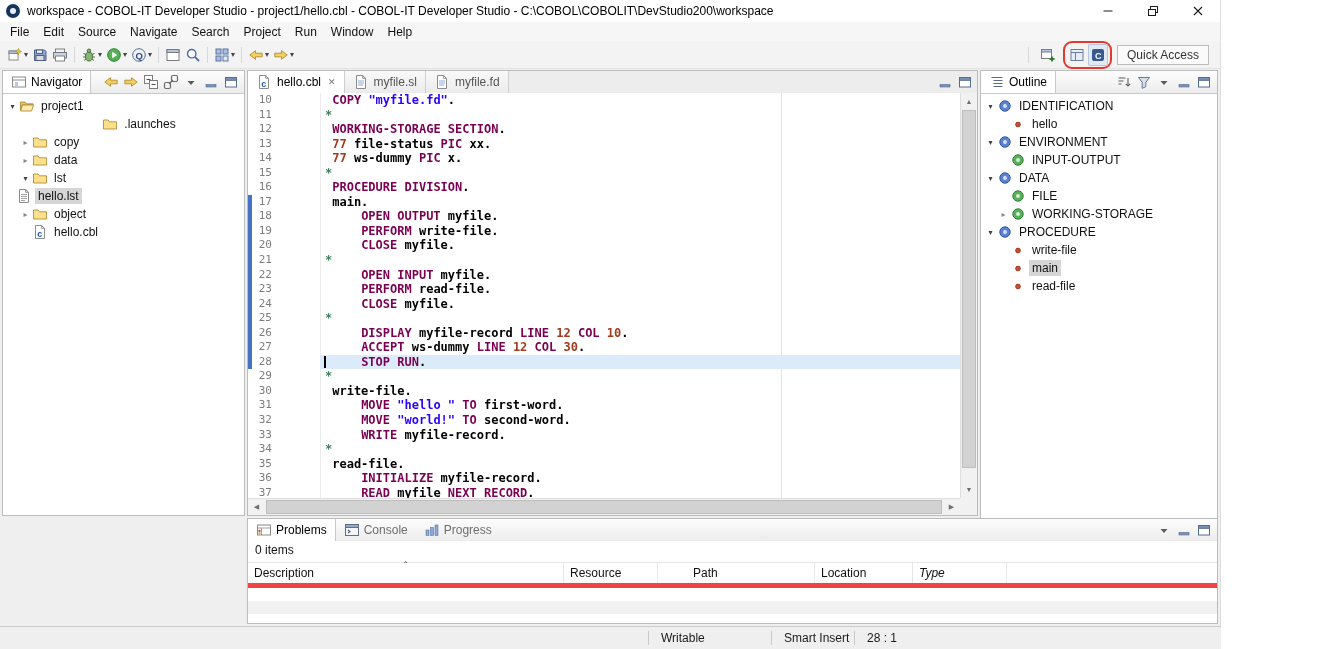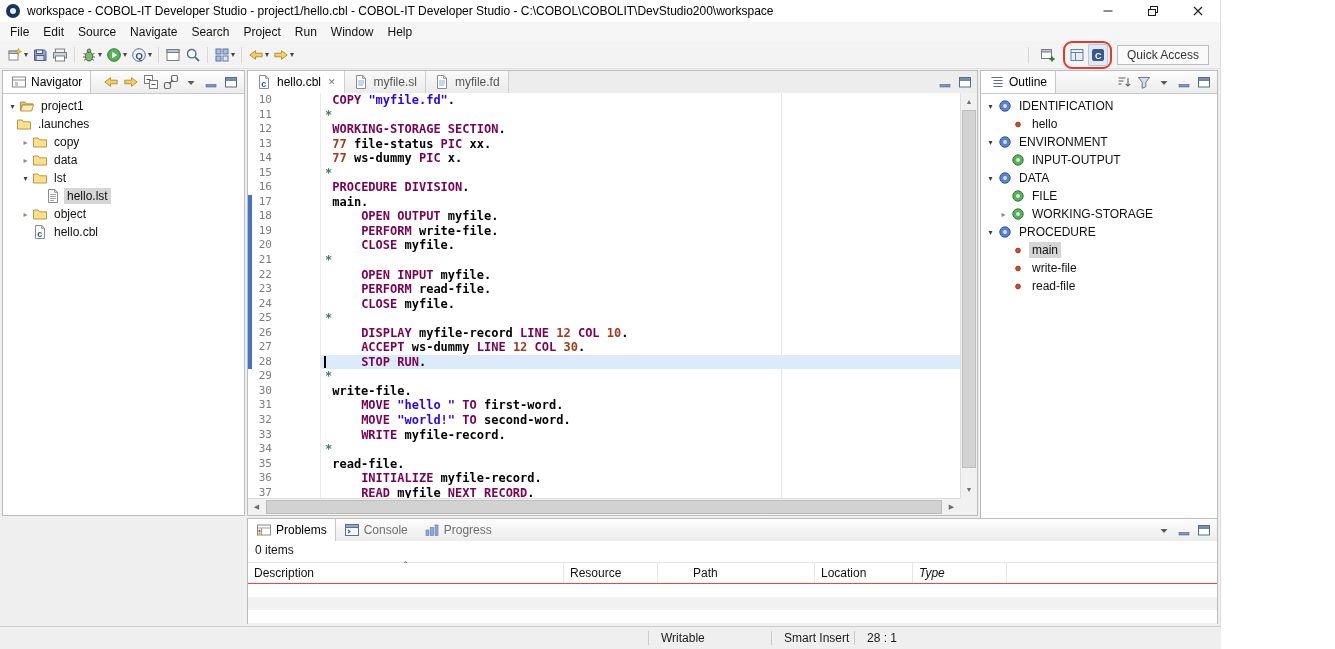--- a/index.html
+++ b/index.html
@@ -80,21 +80,21 @@
   .sb-arrow.down{position:absolute;bottom:0;left:0;right:0;}
   .vthumb{position:absolute;left:1px;right:1px;top:17px;height:356px;background:#d2d2d2;border:1px solid #bdbdbd;}
   .hscroll{position:absolute;left:0;right:17px;bottom:0;height:17px;background:#f1f1f1;border-top:1px solid #dedede;box-sizing:border-box;display:flex;align-items:stretch;}
   .sb-arrow.h{width:17px;height:auto;flex:none;}
   .hthumb{flex:1;margin:1px;background:#d2d2d2;border:1px solid #bdbdbd;}
   .scroll-corner{position:absolute;right:0;bottom:0;width:17px;height:17px;background:#f1f1f1;}
 
   
   .problems-body{position:absolute;top:22px;left:0;right:0;bottom:0;background:#fff;}
   .items-count{height:17px;padding:2px 7px;}
-  .grid-header{display:flex;height:20px;border-top:1px solid #e6e6e6;border-bottom:1px solid #ef4444;align-items:center;}
+  .grid-header{display:flex;height:20px;border-top:1px solid #e6e6e6;border-bottom:5px solid #ef4444;align-items:center;}
   .gh-cell{box-sizing:border-box;height:100%;padding:3px 6px;border-right:1px solid #e6e6e6;position:relative;}
   .gh-fill{flex:1;height:100%;}
   .sort-caret{position:absolute;left:50%;top:-3px;transform:translateX(-50%);font-size:11px;color:#555;}
   .prow{height:13px;}
   .prow.odd{background:#f1f1f1;}
 
   
   .statusbar{position:absolute;left:0;top:626px;width:1221px;height:23px;background:#efefef;border-top:1px solid #cdcdcd;display:flex;align-items:center;box-sizing:border-box;}
   .sb-spacer{width:648px;flex:none;}
   .sb-sep{width:1px;height:14px;background:#c9c9c9;flex:none;}
@@ -366,21 +366,21 @@
           <div class="tree-row" style="padding-left: 3px;">
             <span class="tr-arrow exp">▾</span>
             <span class="tr-icon">
               <svg xmlns="http://www.w3.org/2000/svg" width="16" height="16" viewBox="0 0 16 16">
                 <path d="M1.5 4h4.6l1.4 1.8h6.5V7H3.2L1.5 12.5z" fill="#e8c568" stroke="#af8d3e" stroke-width="0.9"></path>
                 <path d="M3.4 7h11.1L12.6 13H1.6z" fill="#ffeab0" stroke="#af8d3e" stroke-width="0.9"></path>
               </svg>
             </span>
             <span class="tr-label">project1</span>
           </div>
-          <div class="tree-row" style="padding-left: 0;">
+          <div class="tree-row" style="padding-left: 21px; justify-content: center;">
             <span class="tr-arrow"></span>
             <span class="tr-icon">
               <svg xmlns="http://www.w3.org/2000/svg" width="16" height="16" viewBox="0 0 16 16">
                 <path d="M1.5 4h4.6l1.4 1.8h7V13h-13z" fill="#ffe08a" stroke="#af8d3e" stroke-width="0.9"></path>
               </svg>
             </span>
             <span class="tr-label">.launches</span>
           </div>
           <div class="tree-row" style="padding-left: 16px;">
             <span class="tr-arrow">▸</span>
@@ -402,21 +402,21 @@
           </div>
           <div class="tree-row" style="padding-left: 16px;">
             <span class="tr-arrow exp">▾</span>
             <span class="tr-icon">
               <svg xmlns="http://www.w3.org/2000/svg" width="16" height="16" viewBox="0 0 16 16">
                 <path d="M1.5 4h4.6l1.4 1.8h7V13h-13z" fill="#ffe08a" stroke="#af8d3e" stroke-width="0.9"></path>
               </svg>
             </span>
             <span class="tr-label">lst</span>
           </div>
-          <div class="tree-row selected" style="padding-left: 29px;">
+          <div class="tree-row selected" style="">
             <span class="tr-arrow"></span>
             <span class="tr-icon">
               <svg xmlns="http://www.w3.org/2000/svg" width="16" height="16" viewBox="0 0 16 16">
                 <path d="M3.5 1.5h6.2l2.8 2.8V14.5h-9z" fill="#fff" stroke="#8b8b8b"></path>
                 <path d="M9.7 1.5v2.8h2.8" fill="none" stroke="#8b8b8b"></path>
                 <path d="M5 6.5h6M5 8.5h6M5 10.5h6M5 12.5h4" stroke="#9a9a9a" stroke-width="0.9"></path>
               </svg>
             </span>
             <span class="tr-label">hello.lst</span>
           </div>
@@ -783,37 +783,37 @@
           <div class="tree-row" style="padding-left: 3px;">
             <span class="tr-arrow exp">▾</span>
             <span class="tr-icon">
               <svg xmlns="http://www.w3.org/2000/svg" width="16" height="16" viewBox="0 0 16 16">
                 <circle cx="8" cy="8" r="5.2" fill="#5d82cf" stroke="#2f54a0"></circle>
                 <circle cx="8" cy="8" r="1.9" fill="#d9e2f6"></circle>
               </svg>
             </span>
             <span class="tr-label">PROCEDURE</span>
           </div>
+          <div class="tree-row" style="padding-left: 16px;">
+            <span class="tr-arrow"></span>
+            <span class="tr-icon">
+              <svg xmlns="http://www.w3.org/2000/svg" width="16" height="16" viewBox="0 0 16 16">
+                <circle cx="8" cy="8.5" r="2.4" fill="#c9502e" stroke="#8f3016" stroke-width="0.8"></circle>
+              </svg>
+            </span>
+            <span class="tr-label">write-file</span>
+          </div>
           <div class="tree-row selected" style="padding-left: 16px;">
             <span class="tr-arrow"></span>
             <span class="tr-icon">
               <svg xmlns="http://www.w3.org/2000/svg" width="16" height="16" viewBox="0 0 16 16">
                 <circle cx="8" cy="8.5" r="2.4" fill="#c9502e" stroke="#8f3016" stroke-width="0.8"></circle>
               </svg>
             </span>
             <span class="tr-label">main</span>
-          </div>
-          <div class="tree-row" style="padding-left: 16px;">
-            <span class="tr-arrow"></span>
-            <span class="tr-icon">
-              <svg xmlns="http://www.w3.org/2000/svg" width="16" height="16" viewBox="0 0 16 16">
-                <circle cx="8" cy="8.5" r="2.4" fill="#c9502e" stroke="#8f3016" stroke-width="0.8"></circle>
-              </svg>
-            </span>
-            <span class="tr-label">write-file</span>
           </div>
           <div class="tree-row" style="padding-left: 16px;">
             <span class="tr-arrow"></span>
             <span class="tr-icon">
               <svg xmlns="http://www.w3.org/2000/svg" width="16" height="16" viewBox="0 0 16 16">
                 <circle cx="8" cy="8.5" r="2.4" fill="#c9502e" stroke="#8f3016" stroke-width="0.8"></circle>
               </svg>
             </span>
             <span class="tr-label">read-file</span>
           </div>

